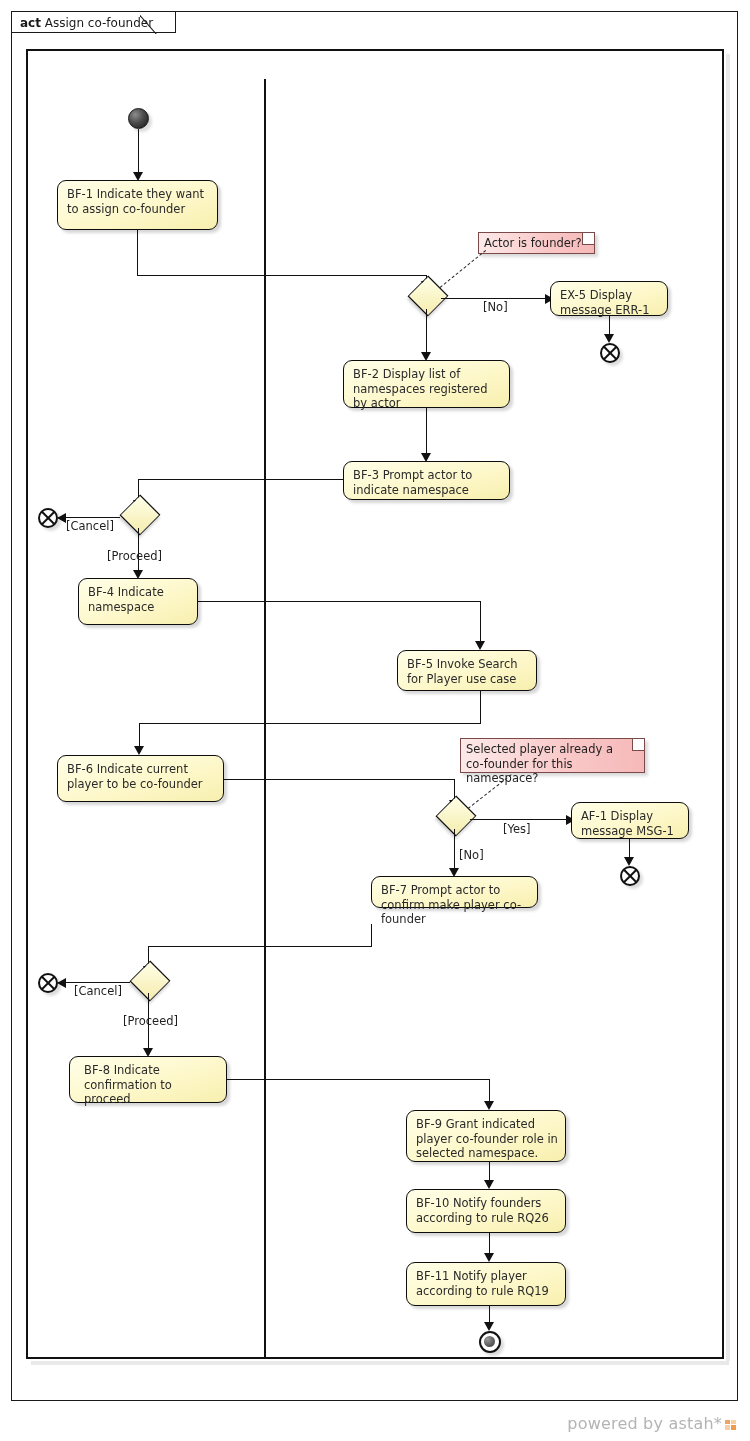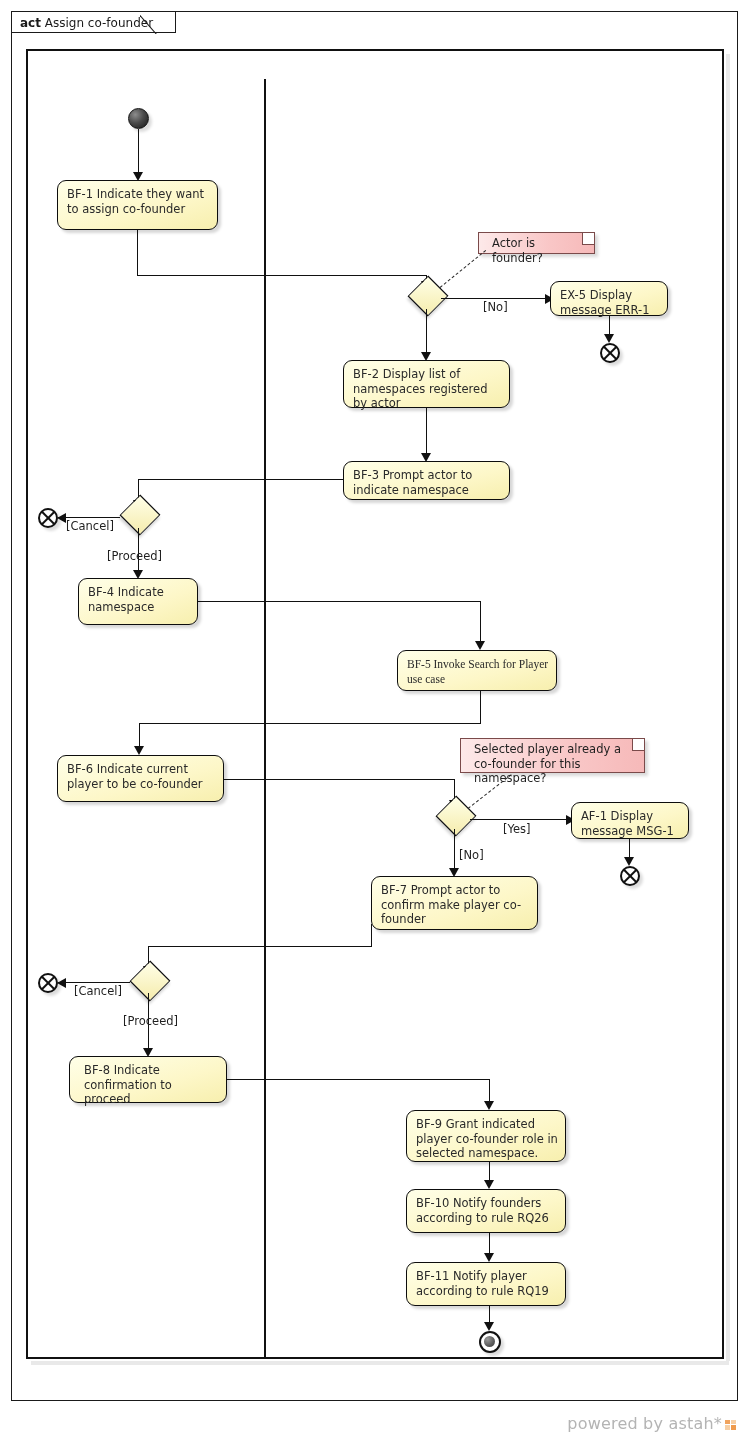--- a/index.html
+++ b/index.html
@@ -30,21 +30,21 @@
   #sw-divider{position:absolute;left:236px;top:28px;width:2px;height:1278px;background:#111;}
   .sw-shadow{position:absolute;background:#e9e9e9;}
 
   
   .act{position:absolute;box-sizing:border-box;border:1.6px solid #0d0d0d;
        border-radius:9px;background:linear-gradient(to bottom right,#ffffe8 0%,#fdf7c8 60%,#f7efae 100%);
        font-size:11.5px;color:#2a2a2a;line-height:14.5px;padding:6px 7px 4px 9px;
        box-shadow:3px 3px 3px rgba(0,0,0,.16);}
   .note{position:absolute;box-sizing:border-box;border:1.1px solid #7a4a4a;
         background:linear-gradient(to right,#fde9e9 0%,#f9c7c7 60%,#f6b9b9 100%);
-        font-size:11.5px;color:#1f1f1f;line-height:14.5px;padding:3px 12px 2px 13px;
+        font-size:11.5px;color:#1f1f1f;line-height:14.5px;padding:3px 12px 2px 5px;
         box-shadow:3px 3px 3px rgba(0,0,0,.15);}
   .note .fold{position:absolute;right:0;top:0;width:11px;height:11px;
         background:#fff;border-left:1.1px solid #7a4a4a;border-bottom:1.1px solid #7a4a4a;}
 
   .diamond{position:absolute;width:32px;height:22px;
         background:linear-gradient(to bottom right,#ffffe8,#f5ecad);
         border:1.6px solid #0d0d0d;
         transform:rotate(45deg) scale(.84,1.22);
         box-shadow:2px 2px 3px rgba(0,0,0,.18);}
   .dia-wrap{position:absolute;width:40px;height:28px;}
@@ -173,21 +173,21 @@
 <div class="glbl" style="left:107px;top:549px;">[Proceed]</div>
 
 <div class="act" style="left:78px;top:578px;width:120px;height:47px;">
   <span>BF-4 Indicate namespace</span>
 </div>
 
 <div class="ln lnh" style="left:198px;top:601px;width:283px;"></div>
 <div class="ln lnv" style="left:480px;top:601px;height:46px;"></div>
 <div class="arrow ar-down" style="left:475px;top:641px;"></div>
 
-<div class="act" style="left:397px;top:650px;width:160px;height:41px;font-family:Liberation Serif, serif;">
+<div class="act" style="left:397px;top:650px;width:140px;height:41px;">
   <span>BF-5 Invoke Search for Player use case</span>
 </div>
 
 <div class="ln lnv" style="left:480px;top:691px;height:33px;"></div>
 <div class="ln lnh" style="left:139px;top:723px;width:342px;"></div>
 <div class="ln lnv" style="left:139px;top:723px;height:27px;"></div>
 <div class="arrow ar-down" style="left:134px;top:746px;"></div>
 
 <div class="act" style="left:57px;top:755px;width:167px;height:47px;">
   <span>BF-6 Indicate current player to be co-founder</span>
@@ -215,21 +215,21 @@
   <span>AF-1 Display message MSG-1</span>
 </div>
 <div class="ln lnv" style="left:629px;top:839px;height:25px;"></div>
 <div class="arrow ar-down" style="left:624px;top:857px;"></div>
 <div class="flowfinal" style="left:620px;top:866px;"></div>
 
 <div class="ln lnv" style="left:454px;top:829px;height:45px;"></div>
 <div class="arrow ar-down" style="left:449px;top:868px;"></div>
 <div class="glbl" style="left:459px;top:848px;">[No]</div>
 
-<div class="act" style="left:371px;top:876px;width:167px;height:54px;">
+<div class="act" style="left:371px;top:876px;width:167px;height:32px;">
   <span>BF-7 Prompt actor to confirm make player co-founder</span>
 </div>
 
 <div class="ln lnh" style="left:148px;top:946px;width:224px;"></div>
 <div class="ln lnv" style="left:371px;top:924px;height:23px;"></div>
 <div class="ln lnv" style="left:148px;top:946px;height:25px;"></div>
 <div class="arrow ar-down" style="left:143px;top:966px;"></div>
 
 <div class="dia-wrap" style="left:129px;top:966px;">
   <div class="diamond" style="left:4px;top:3px;"></div>

